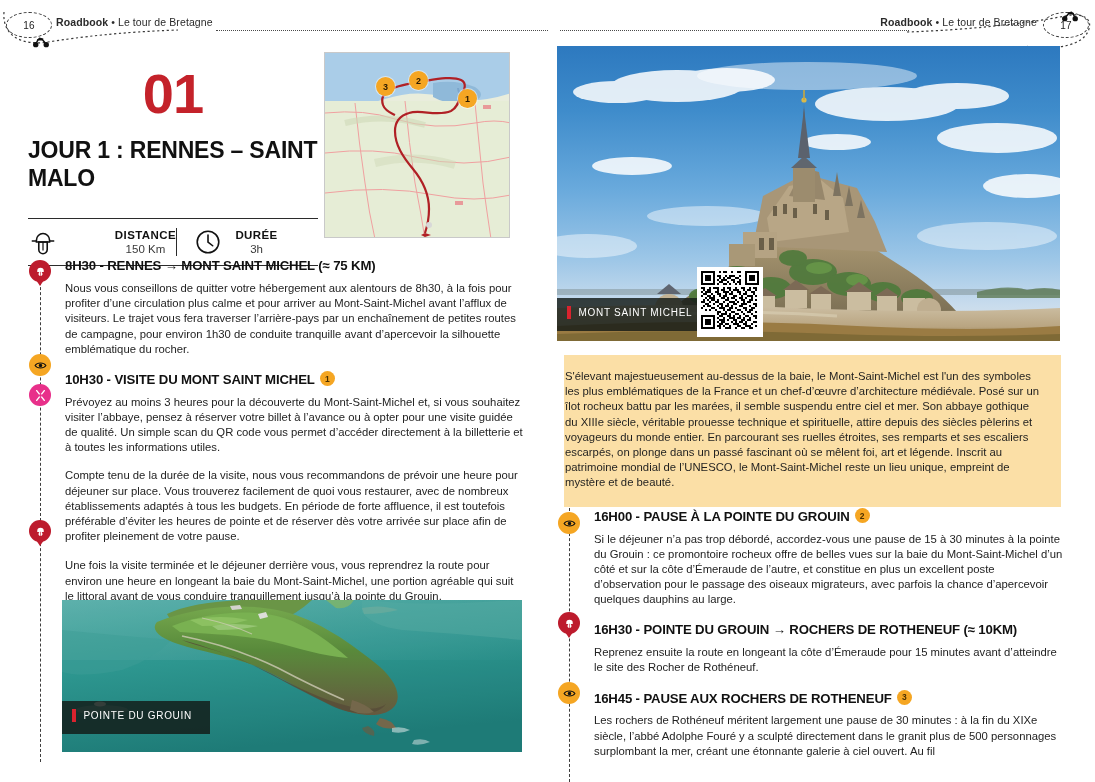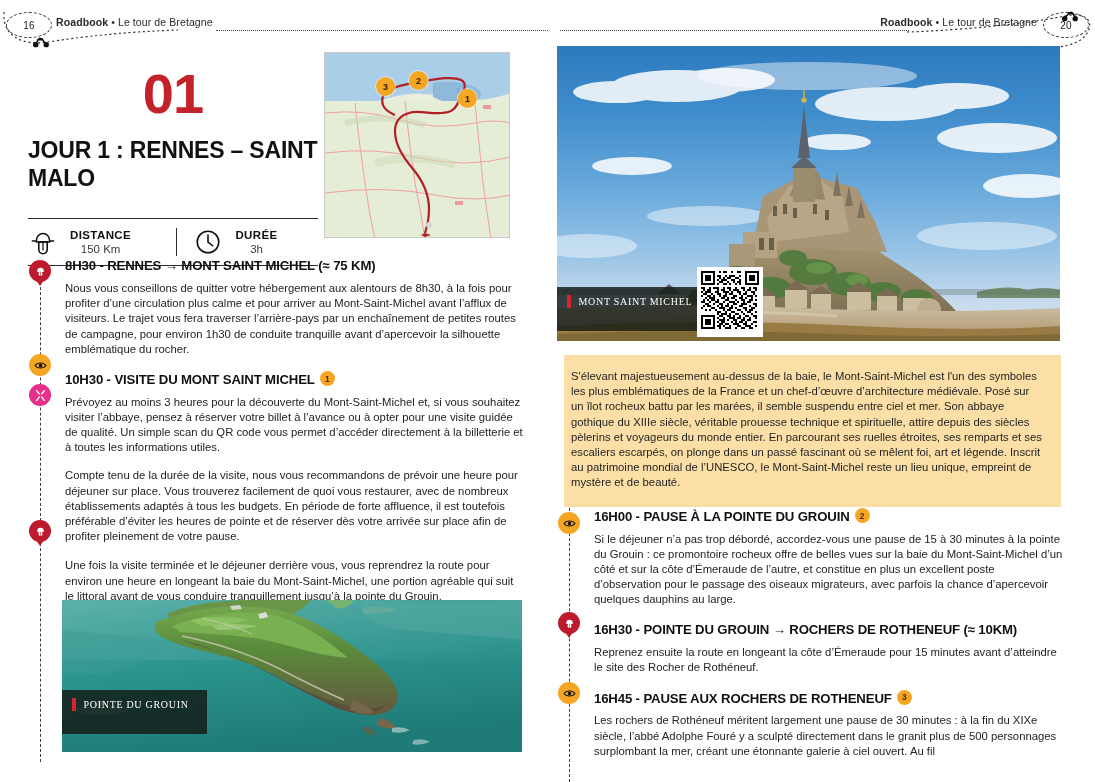--- a/index.html
+++ b/index.html
@@ -106,21 +106,21 @@
   
   .stats {
     margin-top: 26px;
     border-top: 1.6px solid #2b2b2b;
     border-bottom: 1.6px solid #2b2b2b;
     height: 48px;
     display: flex;
     align-items: center;
   }
   .stat { display: flex; align-items: center; gap: 12px; }
-  .stat-1 { width: 148px; }
+  .stat-1 { width: 148px; justify-content: space-between; }
   .stat-sep { width: 1.4px; height: 28px; background: #2b2b2b; margin: 0 16px 0 0; }
   .stat-icon { width: 30px; height: 30px; flex: 0 0 30px; }
   .stat-txt { line-height: 1.25; }
   .stat-label {
     font-size: 11.5px; font-weight: bold; letter-spacing: .4px;
     text-transform: uppercase; color: #111;
   }
   .stat-value { font-size: 11.5px; color: #3a3a3a; text-align: center; }
 
   
@@ -211,39 +211,38 @@
 
   
   .photo { position: absolute; overflow: hidden; }
   .caption {
     position: absolute;
     left: 0; bottom: 18px;
     background: rgba(18,26,22,.82);
     color: #ffffff;
     font-size: 10px;
     letter-spacing: .7px;
-    padding: 8px 18px 23px 10px;
+    padding: 8px 18px 12px 10px;
     display: flex; align-items: center; gap: 8px;
     text-transform: uppercase;
-    font-family: Liberation Serif, serif;
   }
   .caption .tick { width: 3.5px; height: 13px; background: #D9232E; display:block; }
 
   
   .qr {
     position: absolute;
     background: #fff;
     padding: 4px;
   }
 
   
   .infobox {
     position: absolute;
     background: #FBDFA6;
-    padding: 14px 17px 16px 7px;
+    padding: 14px 17px 16px 1px;
   }
   .infobox p { font-size: 11.3px; line-height: 15.2px; color: #1f1f1f; }
 </style>
 </head>
 <body>
 
 <div class="spread">
 
   <div class="page page-left">
 
@@ -453,21 +452,21 @@
     <div class="runhead">
       <div class="runhead-inner">
         <svg class="swoosh" style="right:0;top:-8px;" width="190" height="48" viewBox="0 0 190 48">
           <path d="M2 30 C 60 28, 120 22, 160 14 C 184 9, 190 22, 180 34 C 170 46, 140 48, 120 44" fill="none" stroke="#3a3a3a" stroke-width="1.2" stroke-dasharray="2.2 2.6"></path>
         </svg>
         <div class="dot-rule dot-rule-right"></div>
         <div class="runhead-text runhead-right">
           <b>Roadbook</b><span> • </span><span>Le tour de Bretagne</span>
         </div>
         <div class="folio-bubble folio-right">
-          <span>20</span>
+          <span>17</span>
         </div>
         <svg class="moto-glyph moto-right" width="18" height="12" viewBox="0 0 24 16">
           <circle cx="5" cy="11.5" r="3.6" fill="#111"></circle>
           <circle cx="19" cy="11.5" r="3.6" fill="#111"></circle>
           <path d="M5 11 L10 5 L16 5 L19 11" stroke="#111" stroke-width="2" fill="none"></path>
           <path d="M9 4 L14 3 L17 6" stroke="#111" stroke-width="1.6" fill="none"></path>
         </svg>
       </div>
     </div>
 

